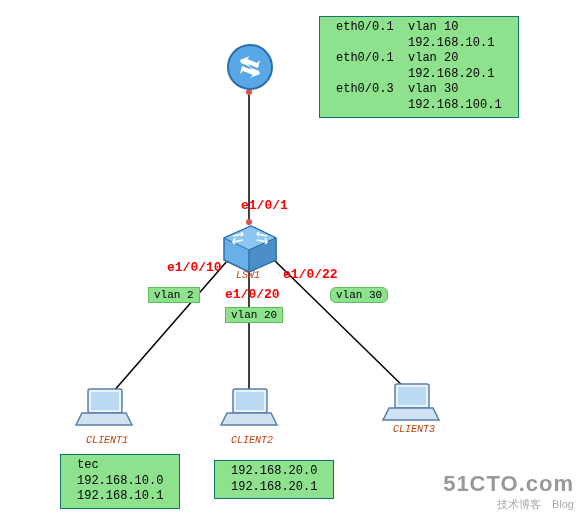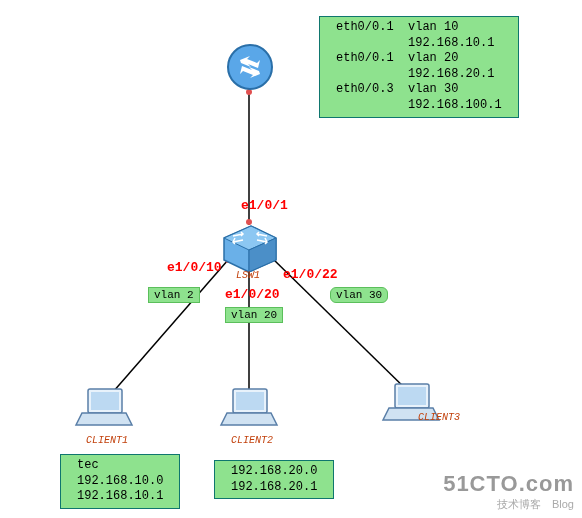--- a/index.html
+++ b/index.html
@@ -103,20 +103,20 @@
   <div class="green-box" style="left:214px;top:460px;">192.168.20.0
 192.168.20.1</div>
 
   <div class="laptop-icon" style="left:381px;top:380px;">
     <svg width="60" height="46">
       <rect x="14" y="4" width="34" height="24" rx="2" fill="#e8f2fb" stroke="#5a7fa8" stroke-width="1.5"></rect>
       <rect x="17" y="7" width="28" height="18" fill="#bcd9f2"></rect>
       <path d="M8 28 L52 28 L58 40 L2 40 Z" fill="#d0e2f2" stroke="#5a7fa8" stroke-width="1.5"></path>
     </svg>
   </div>
-  <div class="device-label" style="left:393px;top:412px;margin-left:25px;">CLIENT3</div>
+  <div class="device-label" style="left:393px;top:424px;">CLIENT3</div>
 
   <div class="watermark">
     <div class="wm-main">51CTO.com</div>
     <div class="wm-sub">技术博客　Blog</div>
   </div>
 
 </div>
 
 </body></html>

